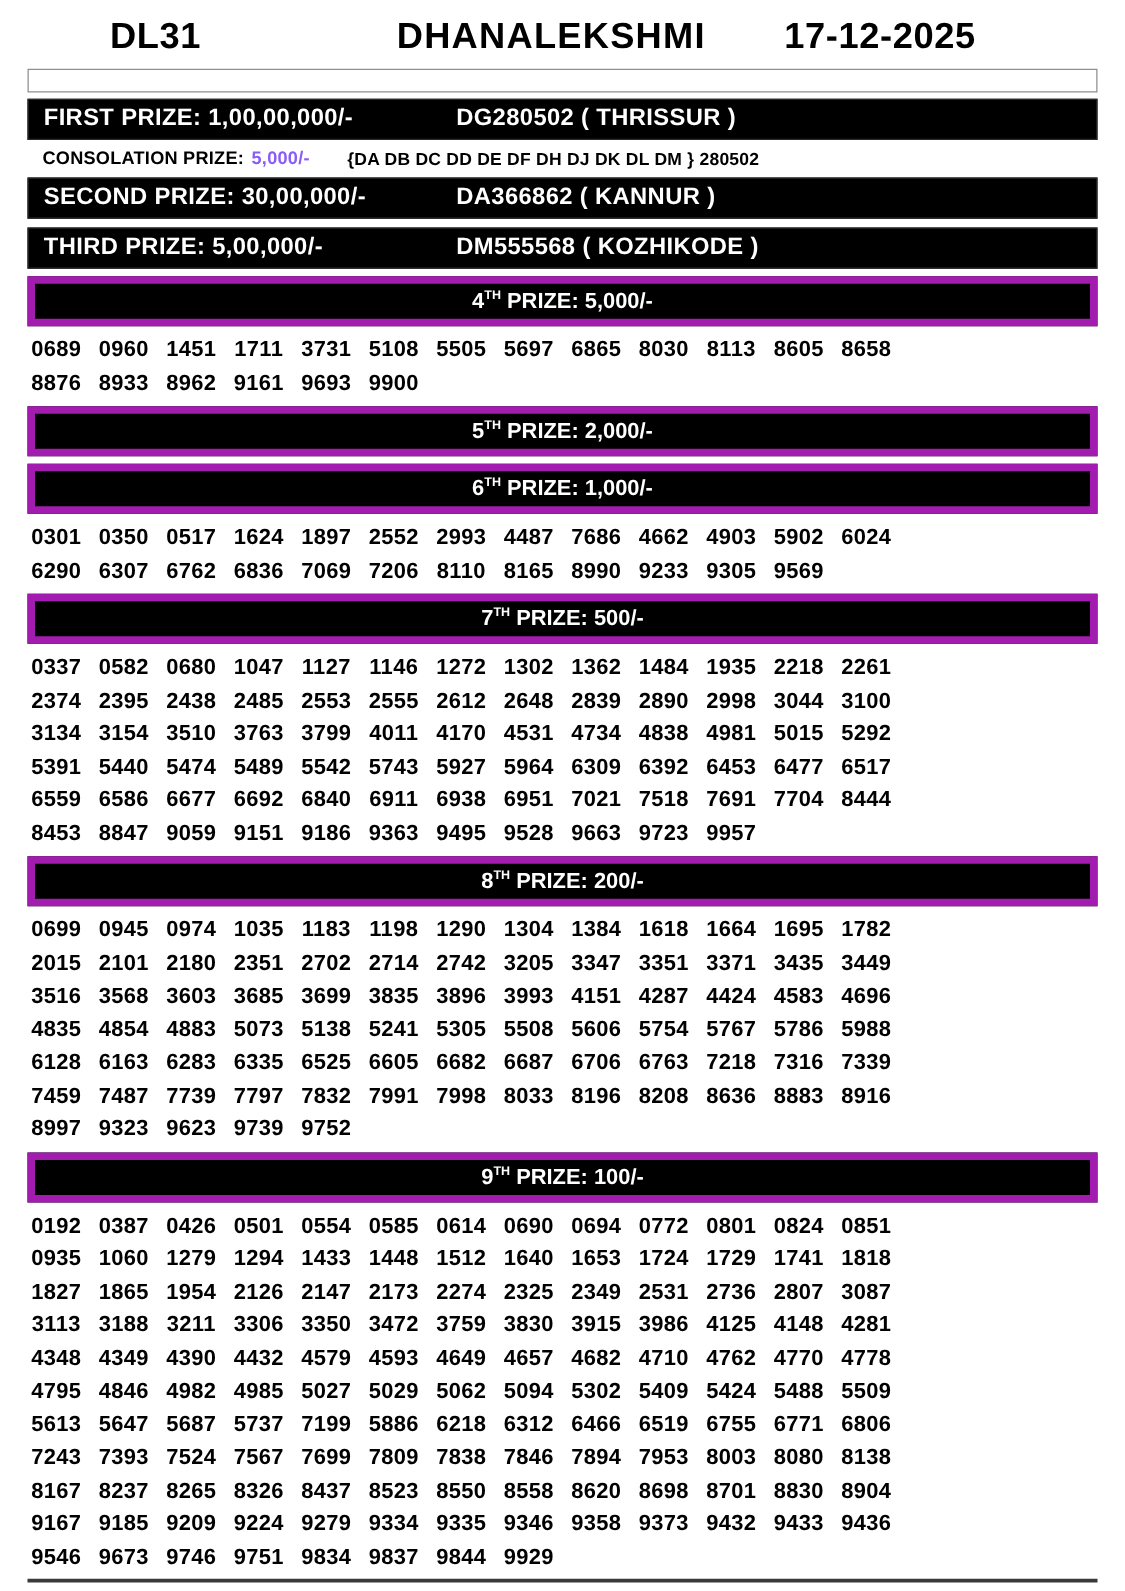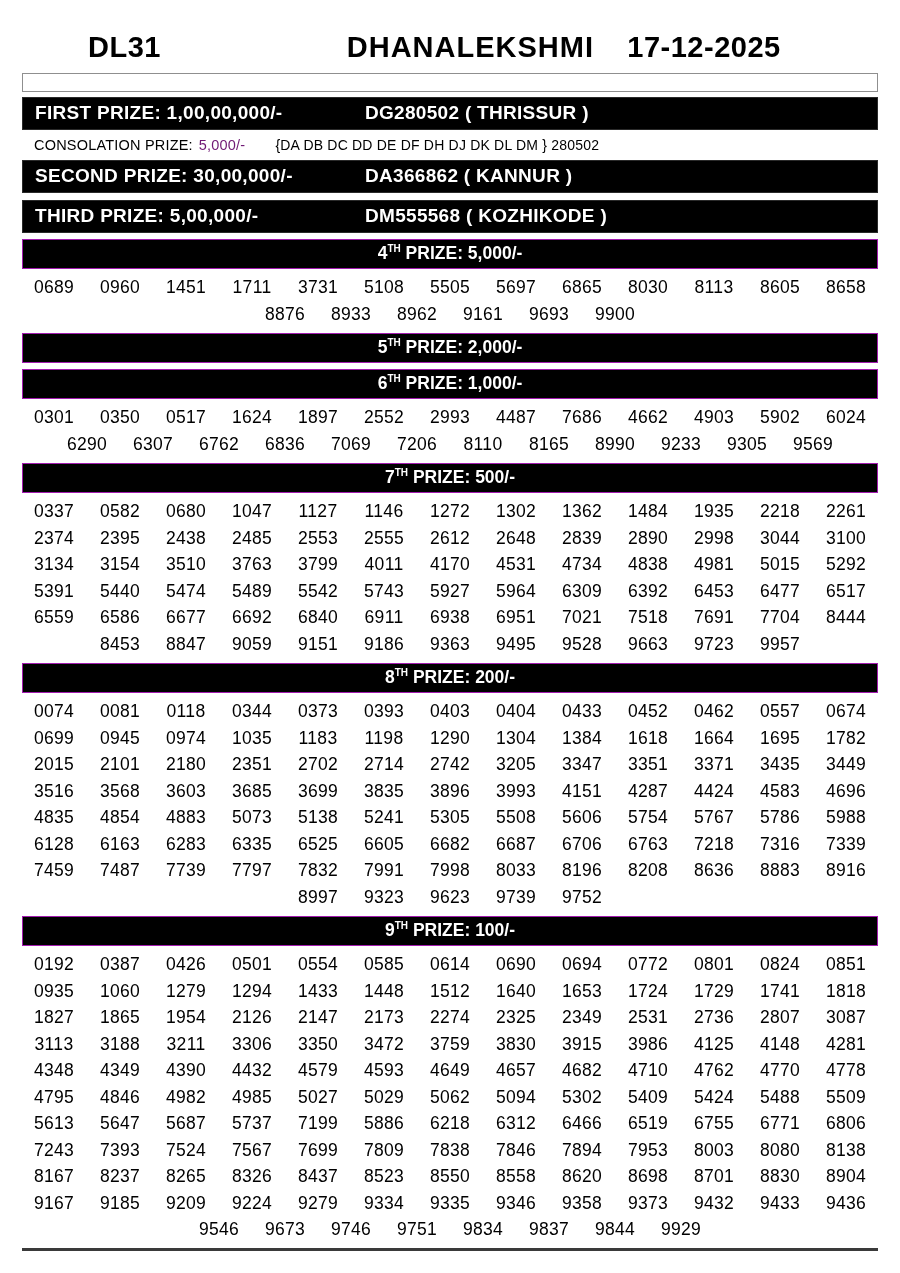--- a/index.html
+++ b/index.html
@@ -16,21 +16,21 @@
   
   .header {
     display: flex;
     align-items: baseline;
     padding: 13px 64px 9px 66px;
     font-weight: bold;
     font-size: 29px;
     letter-spacing: 0.5px;
   }
   .header .draw-code { width: 200px; }
-  .header .title { flex: 1; text-align: right; letter-spacing: 1px; margin-top: 18px; }
+  .header .title { flex: 1; text-align: center; letter-spacing: 1px; }
   .header .date { width: 220px; text-align: center; }
 
   
   .input-box {
     height: 19px;
     border: 1.5px solid #8f8f8f;
     background: #fff;
     margin: 0 0 5px 0;
     width: 100%;
   }
@@ -46,49 +46,48 @@
     padding: 4px 10px 5px 12px;
     border: 1px solid #2a2a2a;
     margin-bottom: 4px;
     letter-spacing: 0.3px;
   }
   .prize-bar .pb-label { width: 330px; flex-shrink: 0; }
   .prize-bar .pb-winner { flex: 1; }
 
   
   .consolation {
-    font-weight: normal;
+    font-weight: bold;
     font-size: 14.5px;
     padding: 3px 0 7px 12px;
     letter-spacing: 0.2px;
     display: flex;
     align-items: flex-start;
   }
   .consolation .c-amount { margin: 0 30px 0 6px; }
   .consolation .c-series { font-size: 14px; }
 
   .second-third-gap { margin-top: 7px; }
 
   
   .tier-header {
     background: #000;
     color: #fff;
     text-align: center;
     font-weight: bold;
     font-size: 17.5px;
     padding: 3px 0 4px 0;
-    border: 1px solid #a21caf;
+    border: 6px solid #a21caf;
     margin: 6px 0 5px 0;
   }
   .tier-header sup { font-size: 10px; vertical-align: super; }
   .num-row {
     display: flex;
-    justify-content: center;
-    column-gap: 20px;
-    font-weight: normal;
+    column-gap: 8px;
+    font-weight: bold;
     font-size: 17.5px;
     line-height: 26.5px;
   }
   .num {
     width: 46px;
     text-align: center;
     letter-spacing: 0.3px;
     white-space: nowrap;
   }
 
@@ -114,21 +113,21 @@
 
   
   <div class="prize-bar">
     <span class="pb-label">FIRST PRIZE: 1,00,00,000/-</span>
     <span class="pb-winner">DG280502 ( THRISSUR )</span>
   </div>
 
   
   <div class="consolation">
     <span>CONSOLATION PRIZE:</span>
-    <span class="c-amount" id="consolation-amount" style="color: #701a75;">5,000/-</span>
+    <span class="c-amount" id="consolation-amount" style="color: #8b5cf6;">5,000/-</span>
     <span class="c-series">{DA DB DC DD DE DF DH DJ DK DL DM } 280502</span>
   </div>
 
   
   <div class="prize-bar">
     <span class="pb-label">SECOND PRIZE: 30,00,000/-</span>
     <span class="pb-winner">DA366862 ( KANNUR )</span>
   </div>
 
   
@@ -287,35 +286,20 @@
           <span class="num">9495</span>
           <span class="num">9528</span>
           <span class="num">9663</span>
           <span class="num">9723</span>
           <span class="num">9957</span>
         </div>
       </div>
       <div>
         <div class="tier-header"><span>8</span><sup>TH</sup><span> PRIZE: 200/-</span></div>
         <div class="num-row">
-          <span class="num">0074</span>
-          <span class="num">0081</span>
-          <span class="num">0118</span>
-          <span class="num">0344</span>
-          <span class="num">0373</span>
-          <span class="num">0393</span>
-          <span class="num">0403</span>
-          <span class="num">0404</span>
-          <span class="num">0433</span>
-          <span class="num">0452</span>
-          <span class="num">0462</span>
-          <span class="num">0557</span>
-          <span class="num">0674</span>
-        </div>
-        <div class="num-row">
           <span class="num">0699</span>
           <span class="num">0945</span>
           <span class="num">0974</span>
           <span class="num">1035</span>
           <span class="num">1183</span>
           <span class="num">1198</span>
           <span class="num">1290</span>
           <span class="num">1304</span>
           <span class="num">1384</span>
           <span class="num">1618</span>

